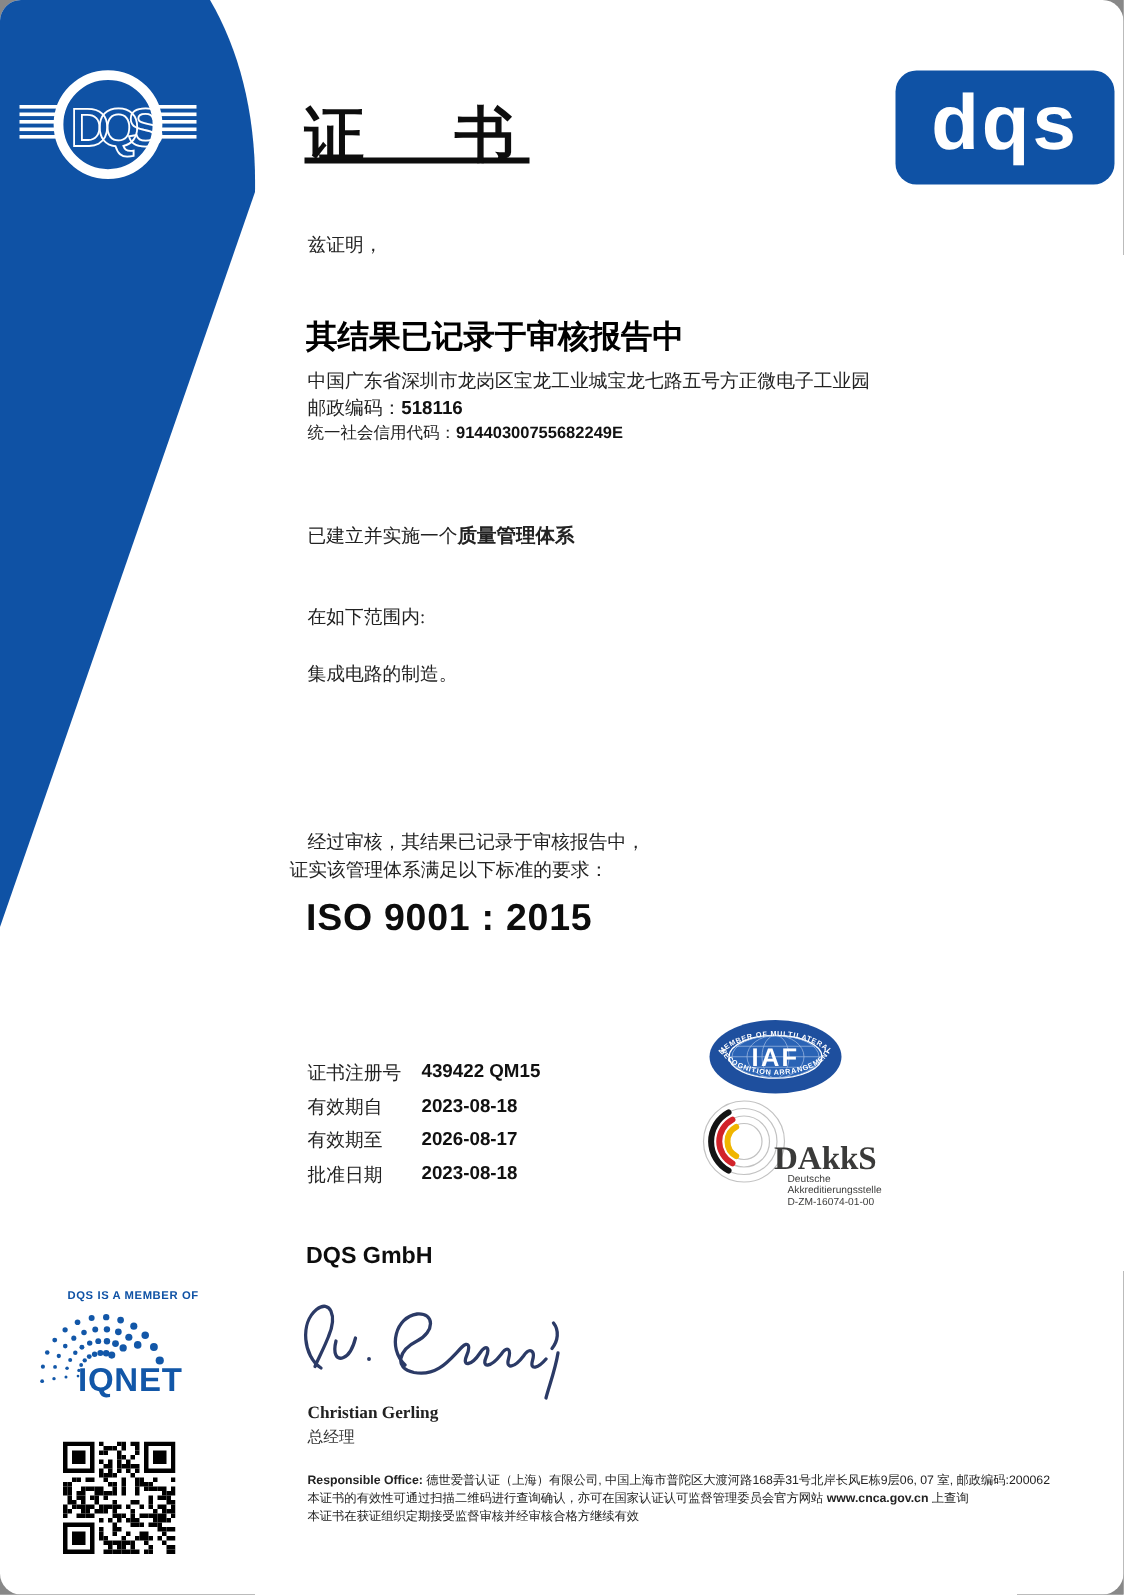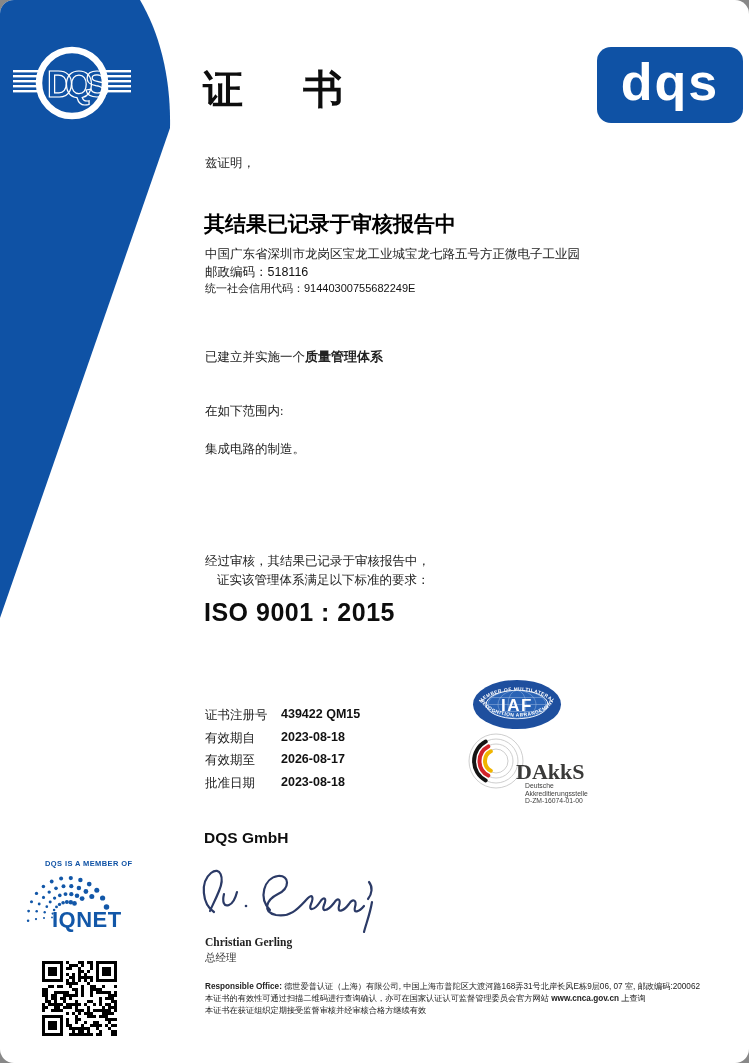--- a/index.html
+++ b/index.html
@@ -2,37 +2,37 @@
 <html><head>
 <meta charset="utf-8">
 <style>
   html,body{margin:0;padding:0;background:#888;}
   .page{position:relative;width:749px;height:1063px;background:#ffffff;overflow:hidden;margin:0 auto;
         font-family:"Liberation Sans","DejaVu Sans",sans-serif;color:#1a1a1a;border-radius:14px;}
   .abs{position:absolute;}
   .serif{font-family:"Liberation Serif","DejaVu Serif",serif;}
   .sans{font-family:"Liberation Sans","DejaVu Sans",sans-serif;}
 
-  .cert-title{left:203px;top:62px;font-size:40px;letter-spacing:10px;color:#0d0d0d;font-weight:600;}
+  .cert-title{left:203px;top:62px;font-size:40px;letter-spacing:10px;color:#0d0d0d;font-weight:600;text-decoration:underline;}
   .dqs-box{left:597px;top:47px;width:146px;height:76px;background:#0f52a5;border-radius:14px;
            display:flex;align-items:center;justify-content:center;}
   .dqs-box span{color:#fff;font-weight:bold;font-size:52px;letter-spacing:2px;line-height:1;
                 transform:translateY(-3px);}
 
   .intro{left:205px;top:155px;font-size:12.5px;color:#222;}
   .company-name{left:204px;top:210px;font-size:21px;font-weight:bold;color:#000;}
   .address{left:205px;top:245px;font-size:12.5px;line-height:18px;color:#222;}
-  .bold-val{font-family:"Liberation Sans","DejaVu Sans",sans-serif;font-weight:normal;color:#111;}
+  .bold-val{font-family:"Liberation Sans","DejaVu Sans",sans-serif;font-weight:bold;color:#111;}
   .credit{left:205px;top:281px;font-size:11px;color:#222;}
   .established{left:205px;top:348px;font-size:12.5px;color:#222;}
   .established b{font-size:13px;}
   .scope-label{left:205px;top:403px;font-size:12.5px;color:#222;}
   .scope-text{left:205px;top:441px;font-size:12.5px;color:#222;}
   .audit1{left:205px;top:553px;font-size:12.5px;color:#222;}
-  .audit2{left:217px;top:572px;font-size:12.5px;color:#222;}
+  .audit2{left:193px;top:572px;font-size:12.5px;color:#222;}
   .standard{left:204px;top:598px;font-size:25px;font-weight:800;color:#0d0d0d;letter-spacing:0.5px;}
 
   .details{left:205px;top:707px;font-size:12.5px;}
   .det-row{display:flex;height:22.5px;align-items:flex-start;}
   .det-label{width:76px;color:#222;}
   .det-value{font-weight:bold;color:#111;}
 
   .org-name{left:204px;top:829px;font-size:15.5px;font-weight:800;color:#0d0d0d;}
   .signer-name{left:205px;top:936px;font-size:11.5px;font-weight:600;color:#222;font-family:Liberation Serif, serif;}
   .signer-title{left:205px;top:951px;font-size:10.5px;color:#333;}

